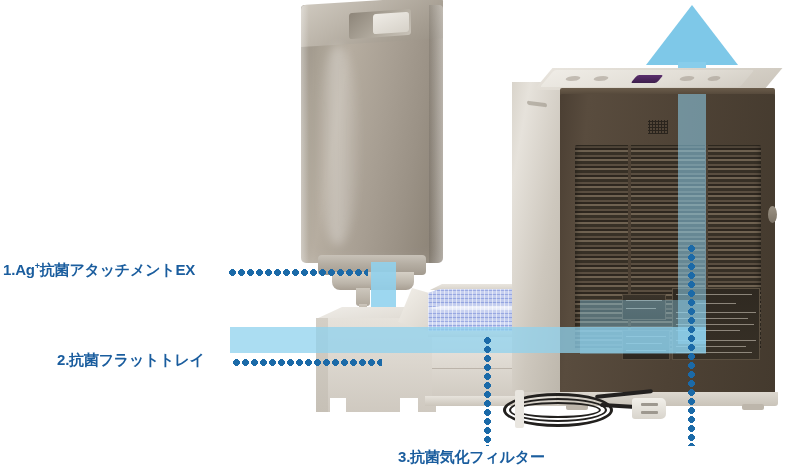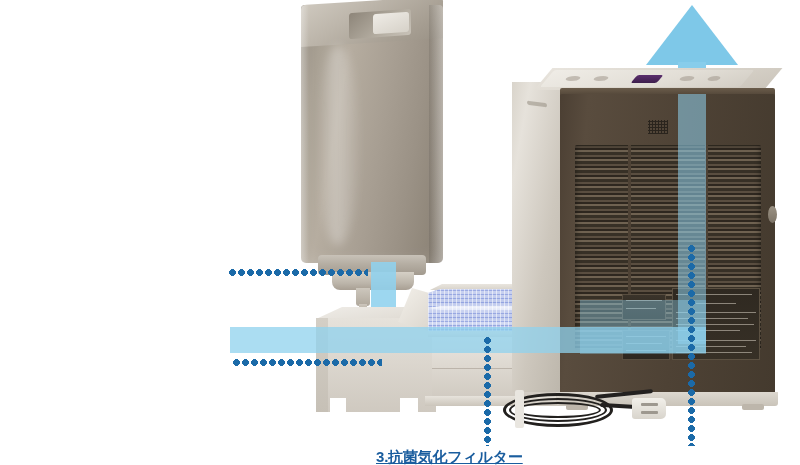--- a/index.html
+++ b/index.html
@@ -353,22 +353,26 @@
   <div class="cord-coil" style="left:503px; top:393px; width:110px; height:34px;"></div>
   <div class="cord-coil" style="left:509px; top:398px; width:98px; height:24px; border-width:2px;"></div>
   <div class="cord-coil" style="left:515px; top:402px; width:86px; height:16px; border-width:2px;"></div>
   <div class="cord-tie" style="left:515px; top:390px; width:9px; height:38px;"></div>
   <div class="cord-line" style="left:600px; top:404px; width:38px; height:4px; transform:rotate(3deg);"></div>
   <div class="cord-line" style="left:595px; top:392px; width:58px; height:4px; transform:rotate(-6deg);"></div>
   <div class="plug-body" style="left:632px; top:398px; width:34px; height:21px;"></div>
   <div class="plug-pin" style="left:641px; top:403px; width:17px; height:3px;"></div>
   <div class="plug-pin" style="left:641px; top:411px; width:17px; height:3px;"></div>
 
+  <div class="label" style="left:3px; top:262px;">
+    <span>1.</span><span>Ag</span><sup>+</sup><span>抗菌アタッチメントEX</span>
+  </div>
   <div class="leader-h" style="left:228px; top:269px; width:140px;"></div>
 
+  <div class="label" style="left:57px; top:352px;">2.抗菌フラットトレイ</div>
   <div class="leader-h" style="left:232px; top:359px; width:150px;"></div>
 
   <div class="leader-v" style="left:484px; top:336px; height:110px;"></div>
-  <div class="label" style="left:376px; top:449px;text-decoration:underline;">3.抗菌気化フィルター</div>
+  <div class="label" style="left:398px; top:449px;">3.抗菌気化フィルター</div>
 
   <div class="leader-v" style="left:688px; top:244px; height:202px;"></div>
 
 </div>
 
 </body></html>

